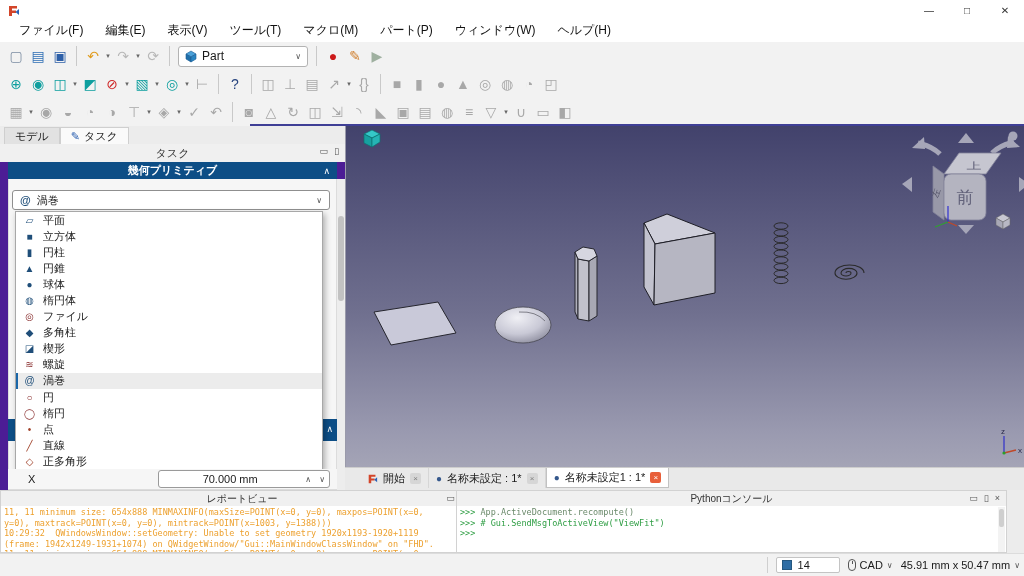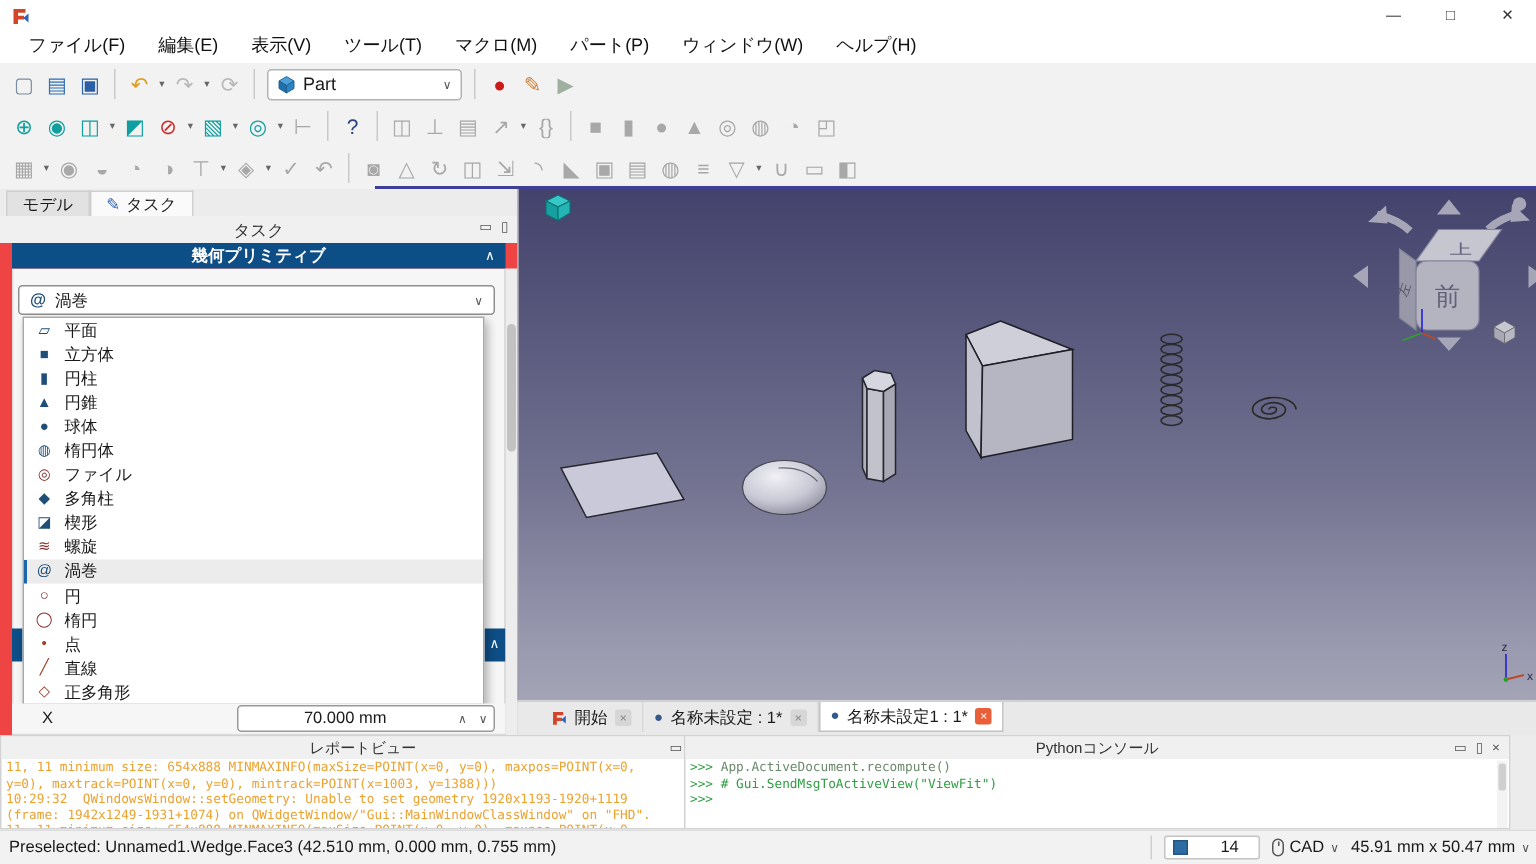--- a/index.html
+++ b/index.html
@@ -22,21 +22,21 @@
   .trow{height:28px;display:flex;align-items:center;padding-left:5px}
   .tgroup{display:inline-flex;align-items:center}
   .tbtn{display:inline-flex;align-items:center;justify-content:center;width:22px;height:22px;border-radius:3px;font-size:14px;line-height:1}
   .dd{font-size:7px;color:#666;width:8px;text-align:center}
   .tsep{width:1px;height:20px;background:#c9c9c9;margin:0 5px}
   #wb-combo{display:inline-flex;align-items:center;gap:5px;width:130px;height:21px;background:#fff;border:1px solid #b3b3b3;border-radius:3px;padding:0 6px;margin:0 3px;font-size:12px}
   #wb-combo .spacer{flex:1}
   #mdi-line{left:250px;top:124px;width:774px;height:2px;background:#3f3f96}
 
   
-  #left-panel{left:0;top:126px;width:345px;height:364px;background:#ef4444}
+  #left-panel{left:0;top:126px;width:345px;height:364px;background:#4c1d95}
   #panel-tabbar{left:0;top:0;width:345px;height:18px;background:#ececec;display:flex;align-items:flex-end;padding-left:4px;position:absolute}
   .ptab{display:inline-flex;align-items:center;gap:4px;height:17px;padding:0 10px;font-size:11px;background:#e2e2e2;border:1px solid #cfcfcf;border-bottom:none}
   .ptab.active{background:#fafafa}
   .ptab .pen{color:#2a5fb0;font-size:11px}
   #panel-title{left:0;top:18px;width:345px;height:18px;position:absolute;display:flex;align-items:center;justify-content:center;font-size:11px;color:#333;background:#f0f0f0}
   .mini-btns{position:absolute;right:6px;top:2px;display:flex;gap:6px;font-size:9px;color:#555}
   #section-header{left:8px;top:36px;width:329px;height:17px;position:absolute;background:#0d4e86;color:#fff;font-weight:bold;font-size:11px;display:flex;align-items:center;justify-content:center}
   #section-header .chev{position:absolute;right:7px;font-size:9px;font-weight:normal}
   #panel-body{left:8px;top:53px;width:329px;height:311px;position:absolute;background:#f6f6f6;border:1px solid #dcdcdc;border-top:none}
   #prim-combo{left:12px;top:64px;width:318px;height:20px;position:absolute;background:#fff;border:1px solid #8f8f8f;border-radius:3px;display:flex;align-items:center;gap:6px;padding:0 7px;font-size:11px}
@@ -77,21 +77,21 @@
   .bp-content{height:46px;overflow:hidden;padding:1px 3px;font-family:"DejaVu Sans Mono","Liberation Mono",monospace;font-size:8.5px;line-height:10.6px;white-space:pre}
   #report-view .bp-content{color:#eda12f}
   .bscroll{position:absolute;right:1px;top:16px;width:7px;height:45px;background:#f3f3f3}
   .bscroll .thumb{position:absolute;left:1px;top:2px;width:5px;height:18px;background:#cfcfcf;border-radius:2px}
 
   
   #statusbar{left:0;top:553px;width:1024px;height:23px;background:#f2f2f2;border-top:1px solid #dcdcdc;display:flex;align-items:center;font-size:11px}
   #status-msg{padding-left:6px;color:#1a1a1a}
   #status-right{position:absolute;right:4px;top:0;height:22px;display:flex;align-items:center;gap:8px}
   .vsep{width:1px;height:16px;background:#cfcfcf}
-  #decimals-field{display:flex;align-items:center;gap:22px;width:64px;height:16px;background:#fff;border:1px solid #c4c4c4;border-radius:2px;padding:0 5px}
+  #decimals-field{display:flex;align-items:center;gap:6px;width:64px;height:16px;background:#fff;border:1px solid #c4c4c4;border-radius:2px;padding:0 5px}
   #decimals-field .sq{width:10px;height:10px;background:#2e6da4;border:1px solid #24577f}
   #nav-style{display:flex;align-items:center;gap:4px}
   .mouse-ico{width:8px;height:12px;border:1px solid #555;border-radius:4px;position:relative}
   .mouse-ico::after{content:"";position:absolute;left:3px;top:1px;width:1px;height:3px;background:#555}
   .chev-s{font-size:8px;color:#555}
 </style>
 </head>
 <body>
 
 <div id="titlebar" class="abs">
@@ -574,21 +574,20 @@
       <span>×</span>
     </span>
   </div>
   <div class="bp-content" id="python-lines"><div style="color: rgb(107, 138, 107);"><span style="color: rgb(47, 158, 68);">&gt;&gt;&gt; </span><span>App.ActiveDocument.recompute()</span></div><div style="color: rgb(47, 158, 68);"><span style="color: rgb(47, 158, 68);">&gt;&gt;&gt; </span><span># Gui.SendMsgToActiveView("ViewFit")</span></div><div style="color: rgb(107, 138, 107);"><span style="color: rgb(47, 158, 68);">&gt;&gt;&gt;</span><span></span></div></div>
   <div class="bscroll">
       <div class="thumb"></div>
     </div>
 </div>
 
 <div id="statusbar" class="abs">
-  <span id="status-msg">Preselected: Unnamed1.Wedge.Face3 (42.510 mm, 0.000 mm, 0.755 mm)</span>
   <div id="status-right">
     <div class="vsep"></div>
     <div id="decimals-field">
       <span class="sq"></span>
       <span>14</span>
     </div>
     <div id="nav-style">
       <span class="mouse-ico"></span>
       <span>CAD</span>
       <span class="chev-s">∨</span>

